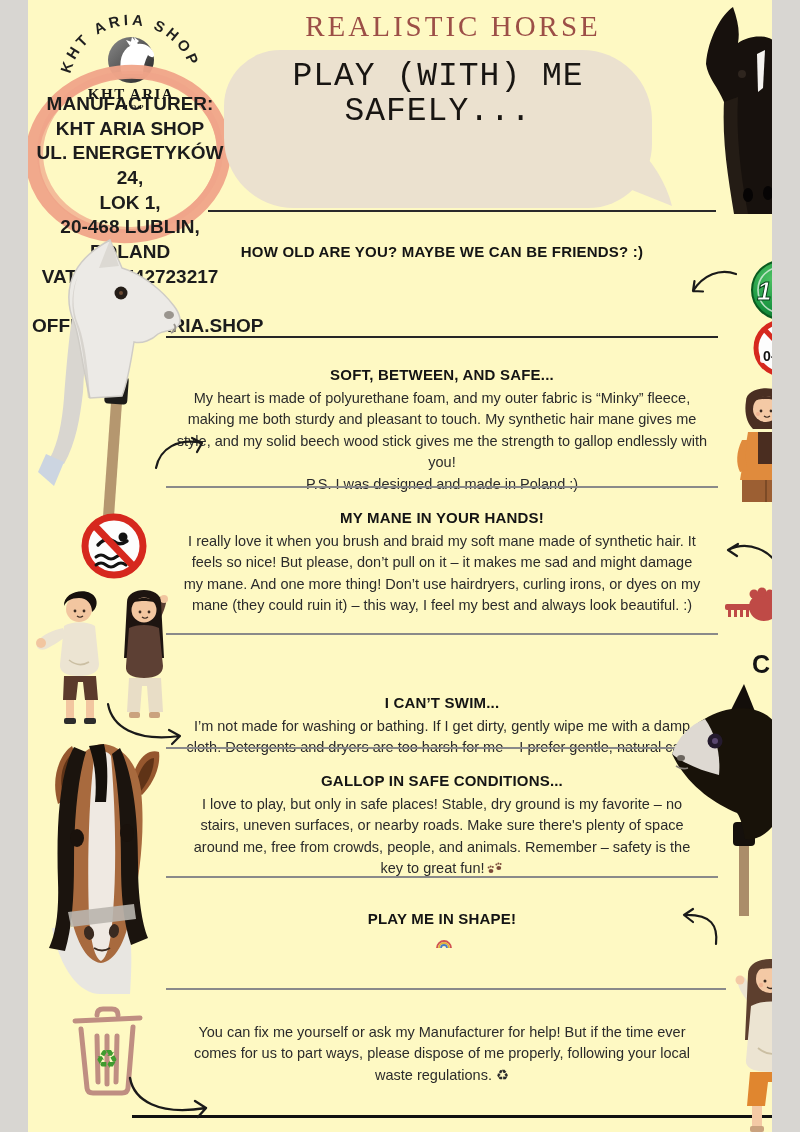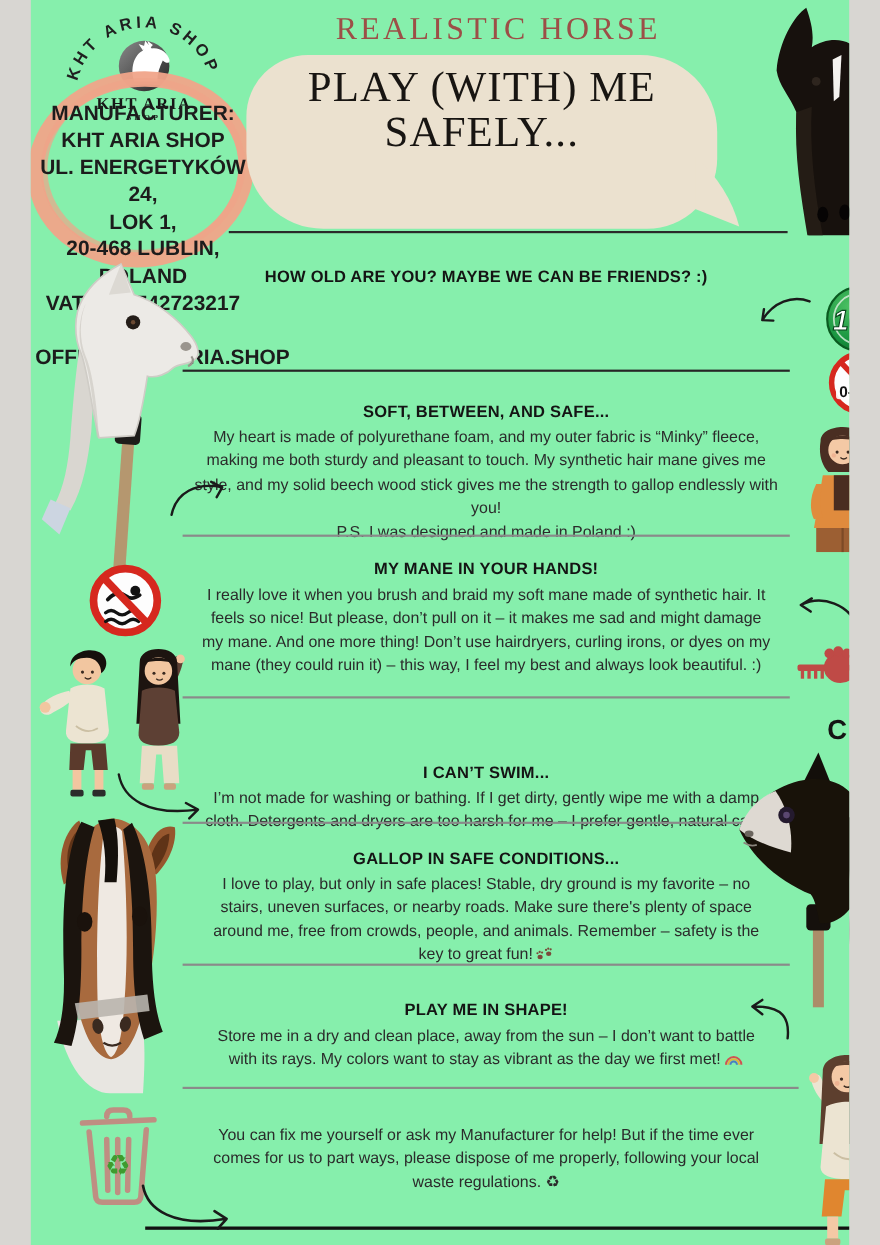--- a/index.html
+++ b/index.html
@@ -1,26 +1,26 @@
 <!DOCTYPE html>
 <html><head>
 <meta charset="utf-8">
 <style>
   html,body{margin:0;padding:0;background:#d8d6d2;}
-  .poster{position:relative;width:744px;height:1132px;margin:0 auto;background:#86efac;overflow:hidden;
+  .poster{position:relative;width:744px;height:1132px;margin:0 auto;background:#fef9c3;overflow:hidden;
           font-family:"Liberation Sans",sans-serif;color:#262626;}
   .abs{position:absolute;}
   
   .main-title{left:210px;top:10px;width:430px;text-align:center;
     font-family:"Liberation Serif",serif;font-size:29px;letter-spacing:3px;color:#9c4f47;font-weight:500;}
   .bubble{left:196px;top:50px;width:428px;height:158px;background:#ebe1cf;
     border-radius:56px 70px 64px 70px;}
   .bubble-tail{left:602px;top:142px;width:52px;height:66px;}
   .bubble-title{left:200px;top:60px;width:420px;text-align:center;
-    font-family:Liberation Serif, serif;font-size:39px;line-height:1.05;color:#181512;letter-spacing:1px;}
+    font-family:Liberation Mono, monospace;font-size:33px;line-height:1.05;color:#181512;letter-spacing:1px;}
   .bubble-sub{left:200px;top:148px;width:420px;text-align:center;white-space:pre-line;
     font-family:"DejaVu Serif",serif;font-style:italic;font-size:21px;line-height:1.15;color:#6b3a33;}
   .manufacturer{left:4px;top:92px;width:196px;text-align:center;white-space:pre-line;
     font-size:19px;font-weight:700;line-height:1.3;color:#1c1c1c;}
   .header-rule{left:180px;top:210px;width:508px;height:2px;background:#2a2a2a;}
   
   .vert{writing-mode:vertical-rl;transform:rotate(180deg);color:#2b2b2b;}
   .batch-label{left:774px;top:72px;height:145px;font-size:15px;font-weight:700;letter-spacing:.5px;}
   .model-label{left:774px;top:248px;height:175px;font-size:15px;font-weight:700;letter-spacing:.5px;}
   .compliance-label{left:782px;top:550px;height:580px;font-size:11px;font-weight:500;letter-spacing:.2px;color:#333;}
@@ -148,22 +148,21 @@
             <circle cx="9.4" cy="3.6" r="1"></circle>
             <circle cx="11.4" cy="2.4" r="1"></circle>
             <circle cx="13.6" cy="3" r="1"></circle>
           </g>
         </svg></p>
   </div>
   <div class="abs rule" style="left:138px;top:876px;width:552px;"></div>
 
   <div class="abs sec" style="top:910px;">
     <h3>PLAY ME IN SHAPE!</h3>
-    <p><span>Store me in a dry and clean place, away from the sun – I don’t want to battle
-with its rays. My colors want to stay as vibrant as the day we first met!</span><svg class="emoji-svg" width="18" height="11" viewBox="0 0 18 11">
+    <p><svg class="emoji-svg" width="18" height="11" viewBox="0 0 18 11">
           <path d="M2,10 A7,7 0 0 1 16,10" fill="none" stroke="#d05252" stroke-width="1.8"></path>
           <path d="M4,10 A5,5 0 0 1 14,10" fill="none" stroke="#e2b23c" stroke-width="1.8"></path>
           <path d="M6,10 A3,3 0 0 1 12,10" fill="none" stroke="#4a7ec2" stroke-width="1.8"></path>
         </svg></p>
   </div>
   <div class="abs rule" style="left:138px;top:988px;width:560px;"></div>
 
   <div class="abs sec" style="top:1022px;">
     <p>You can fix me yourself or ask my Manufacturer for help! But if the time ever
 comes for us to part ways, please dispose of me properly, following your local

